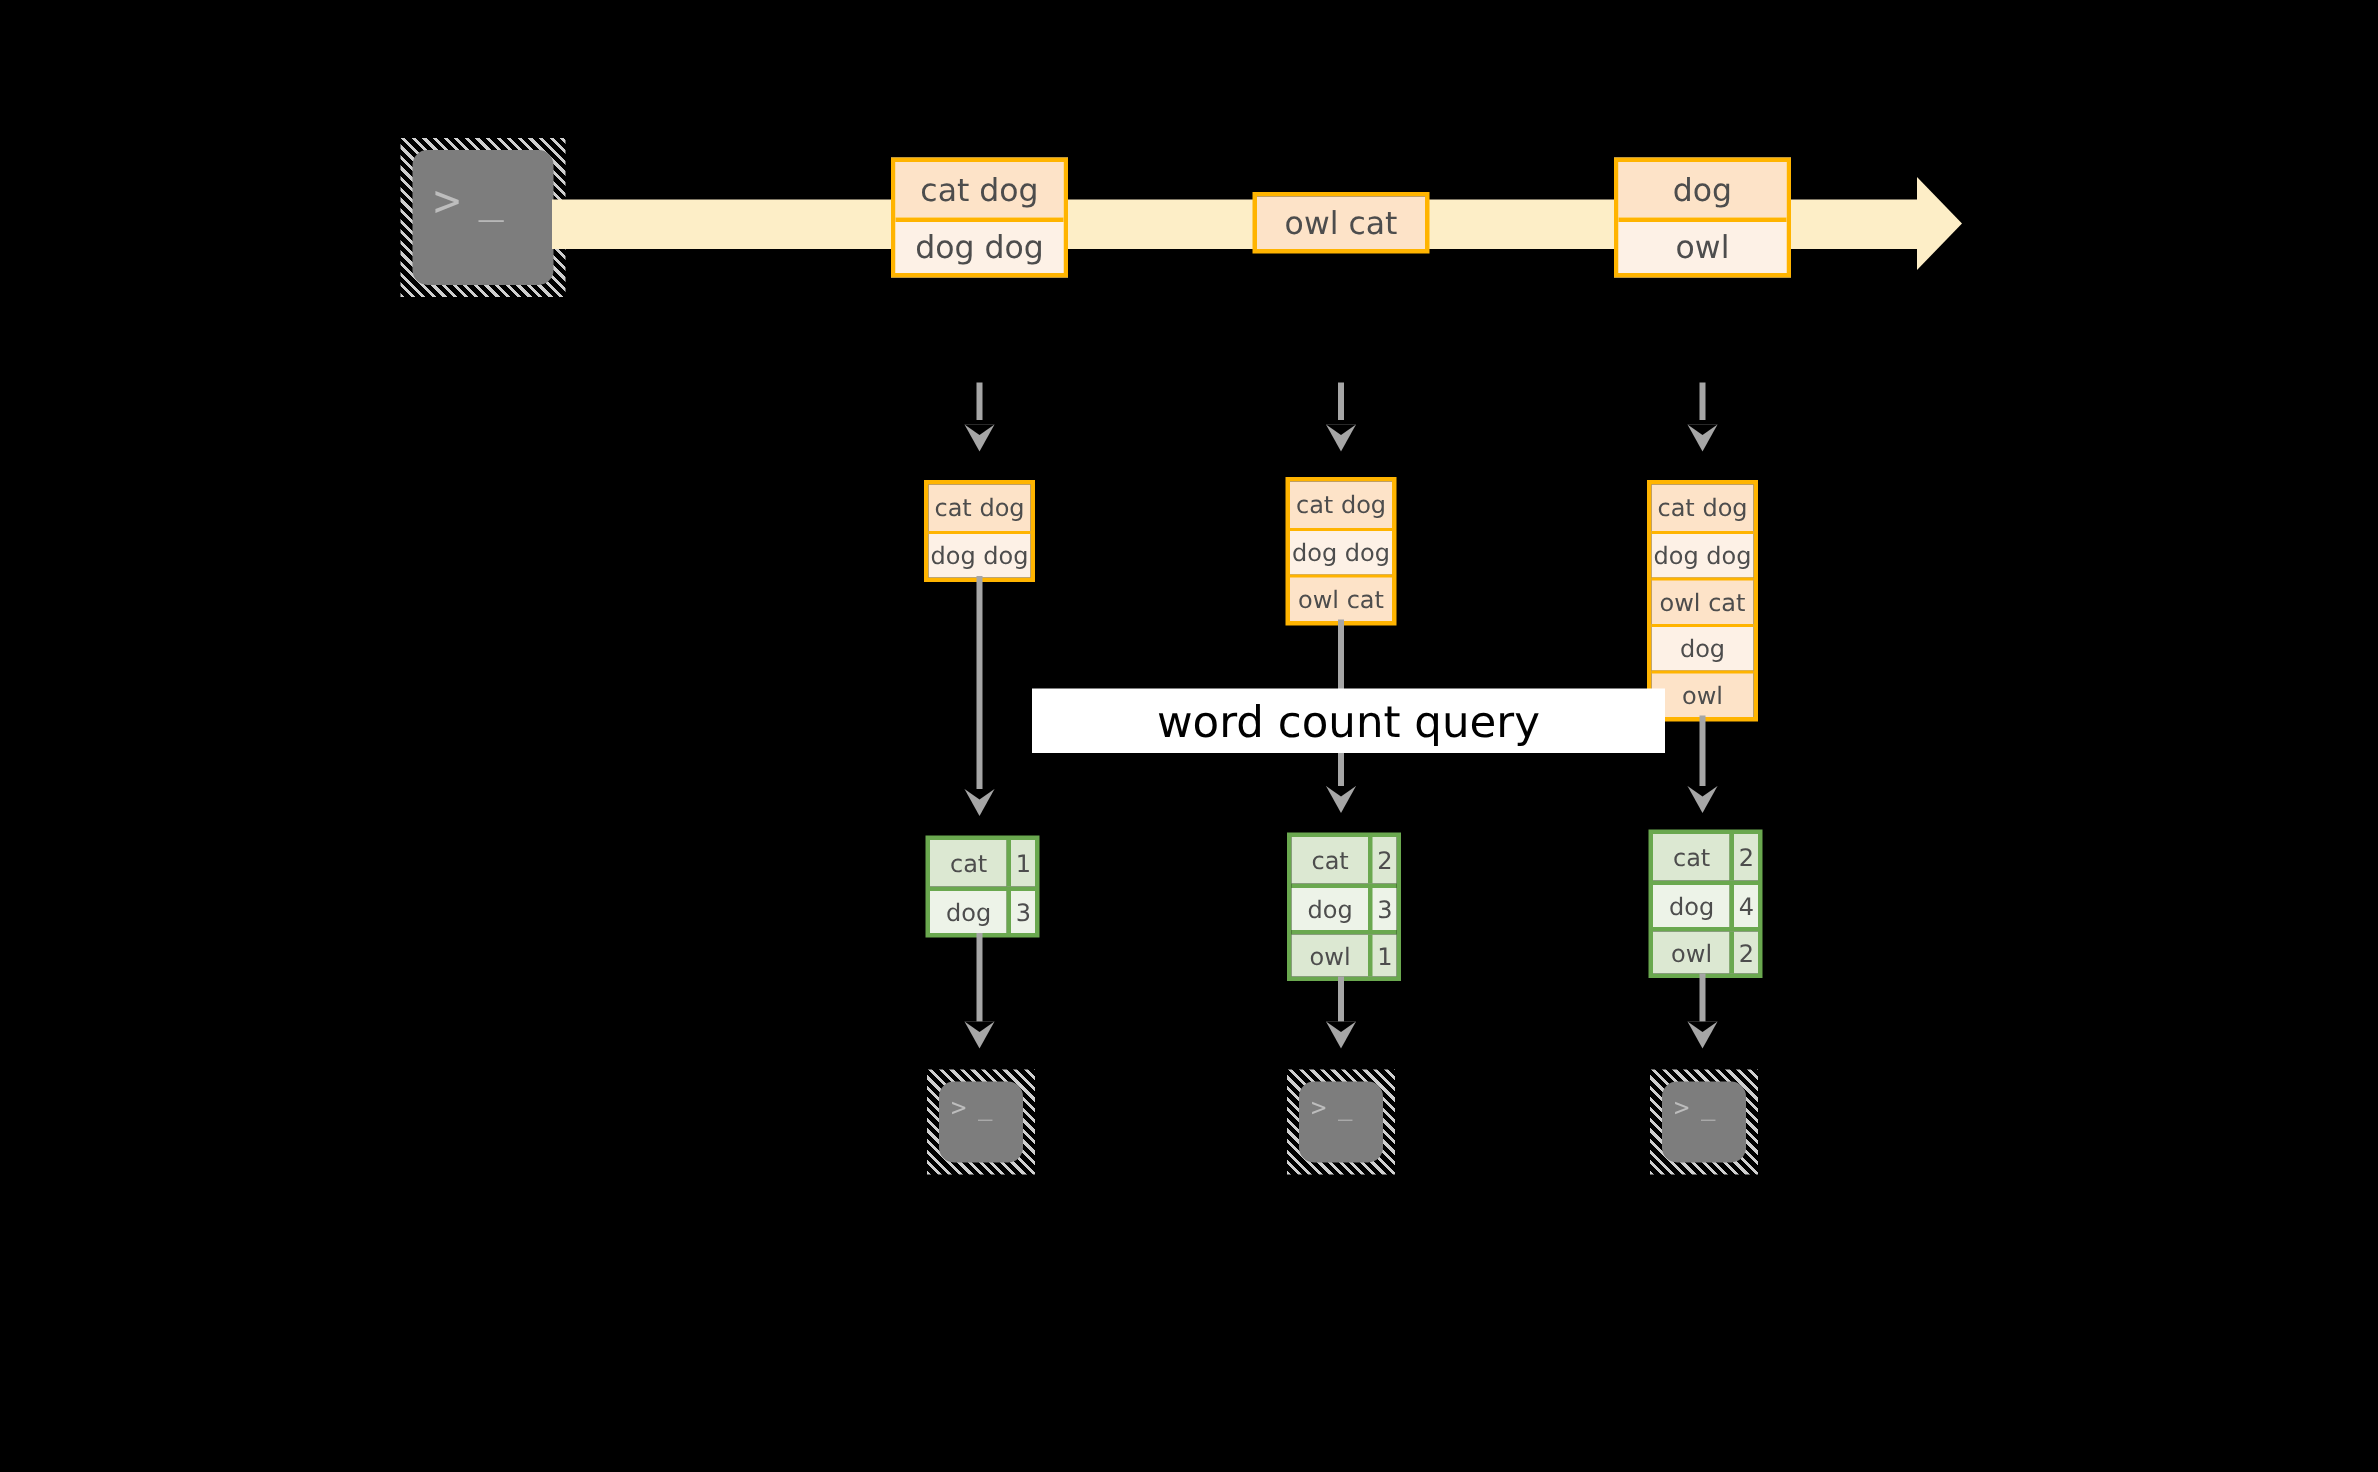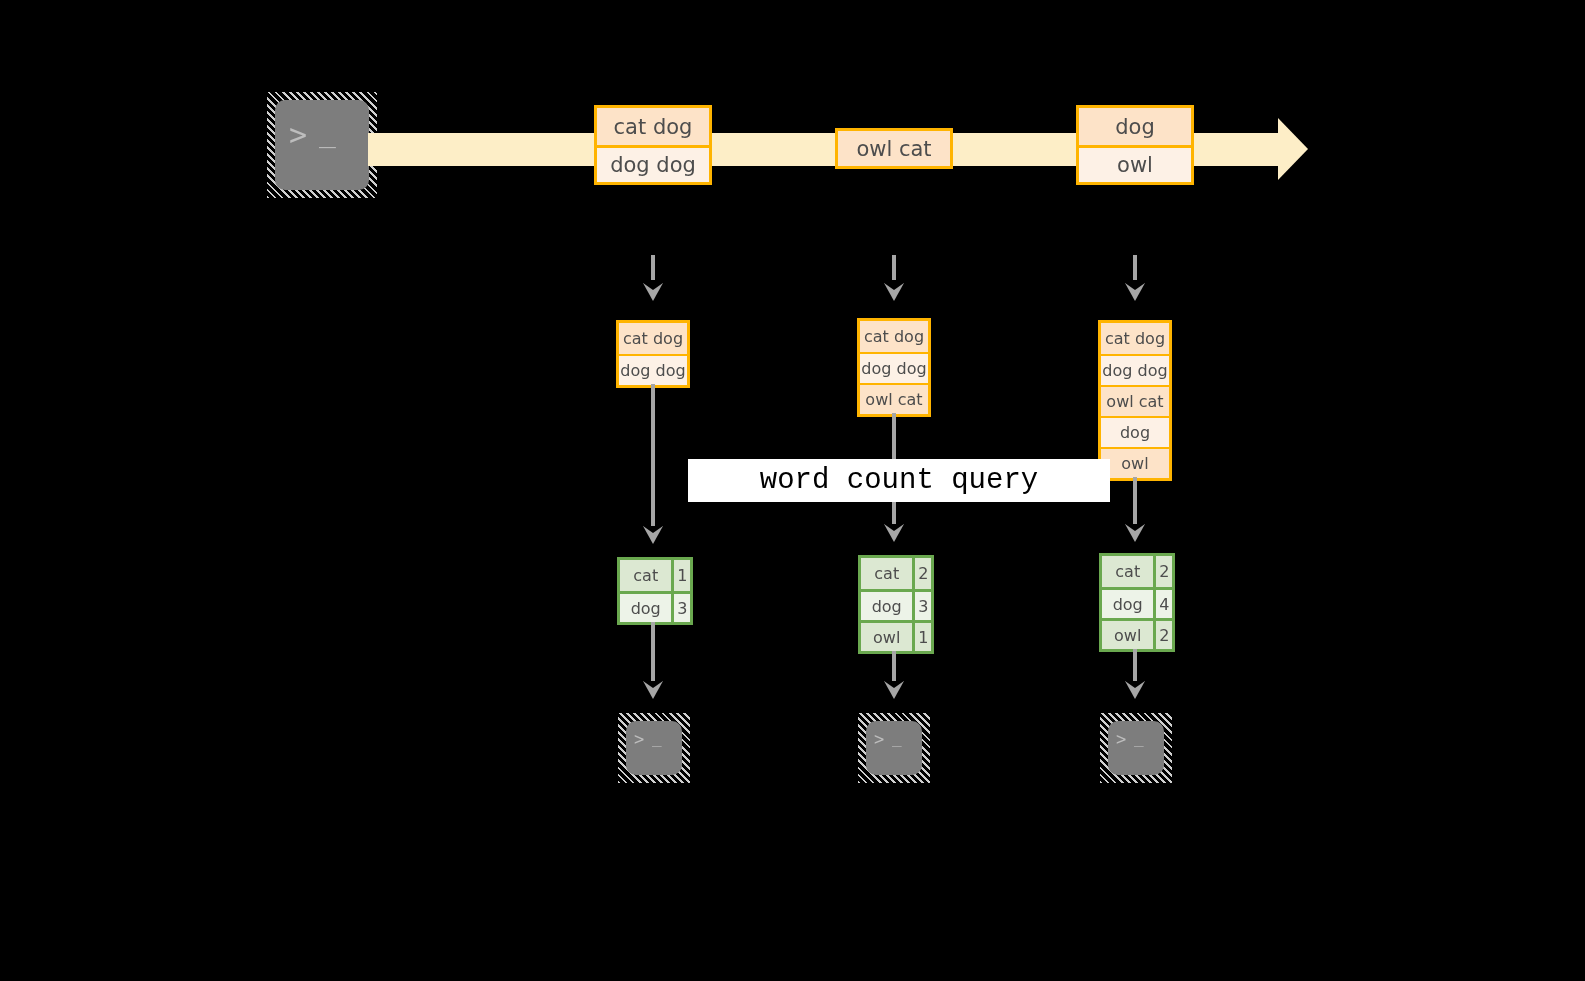--- a/index.html
+++ b/index.html
@@ -196,15 +196,15 @@
   <div class="vline" style="left:1133px;top:649px;height:35px;"></div>
   <div class="vhead" style="left:1125px;top:681px;"></div>
 
   <div class="term" style="left:1100px;top:713px;width:72px;height:70px;">
     <div class="term-inner">
       <span class="term-glyph" style="left:8px;top:10px;font-size:17px;">&gt;</span>
       <span class="term-glyph" style="left:26px;top:9px;font-size:16px;">_</span>
     </div>
   </div>
 
-  <div class="banner" style="left:688px;top:459px;width:422px;height:43px;font-size:29px;font-family:Liberation Mono, monospace;">word count query</div>
+  <div class="banner" style="left:688px;top:459px;width:422px;height:43px;font-size:29px;">word count query</div>
 
 </div>
 
 </body></html>

